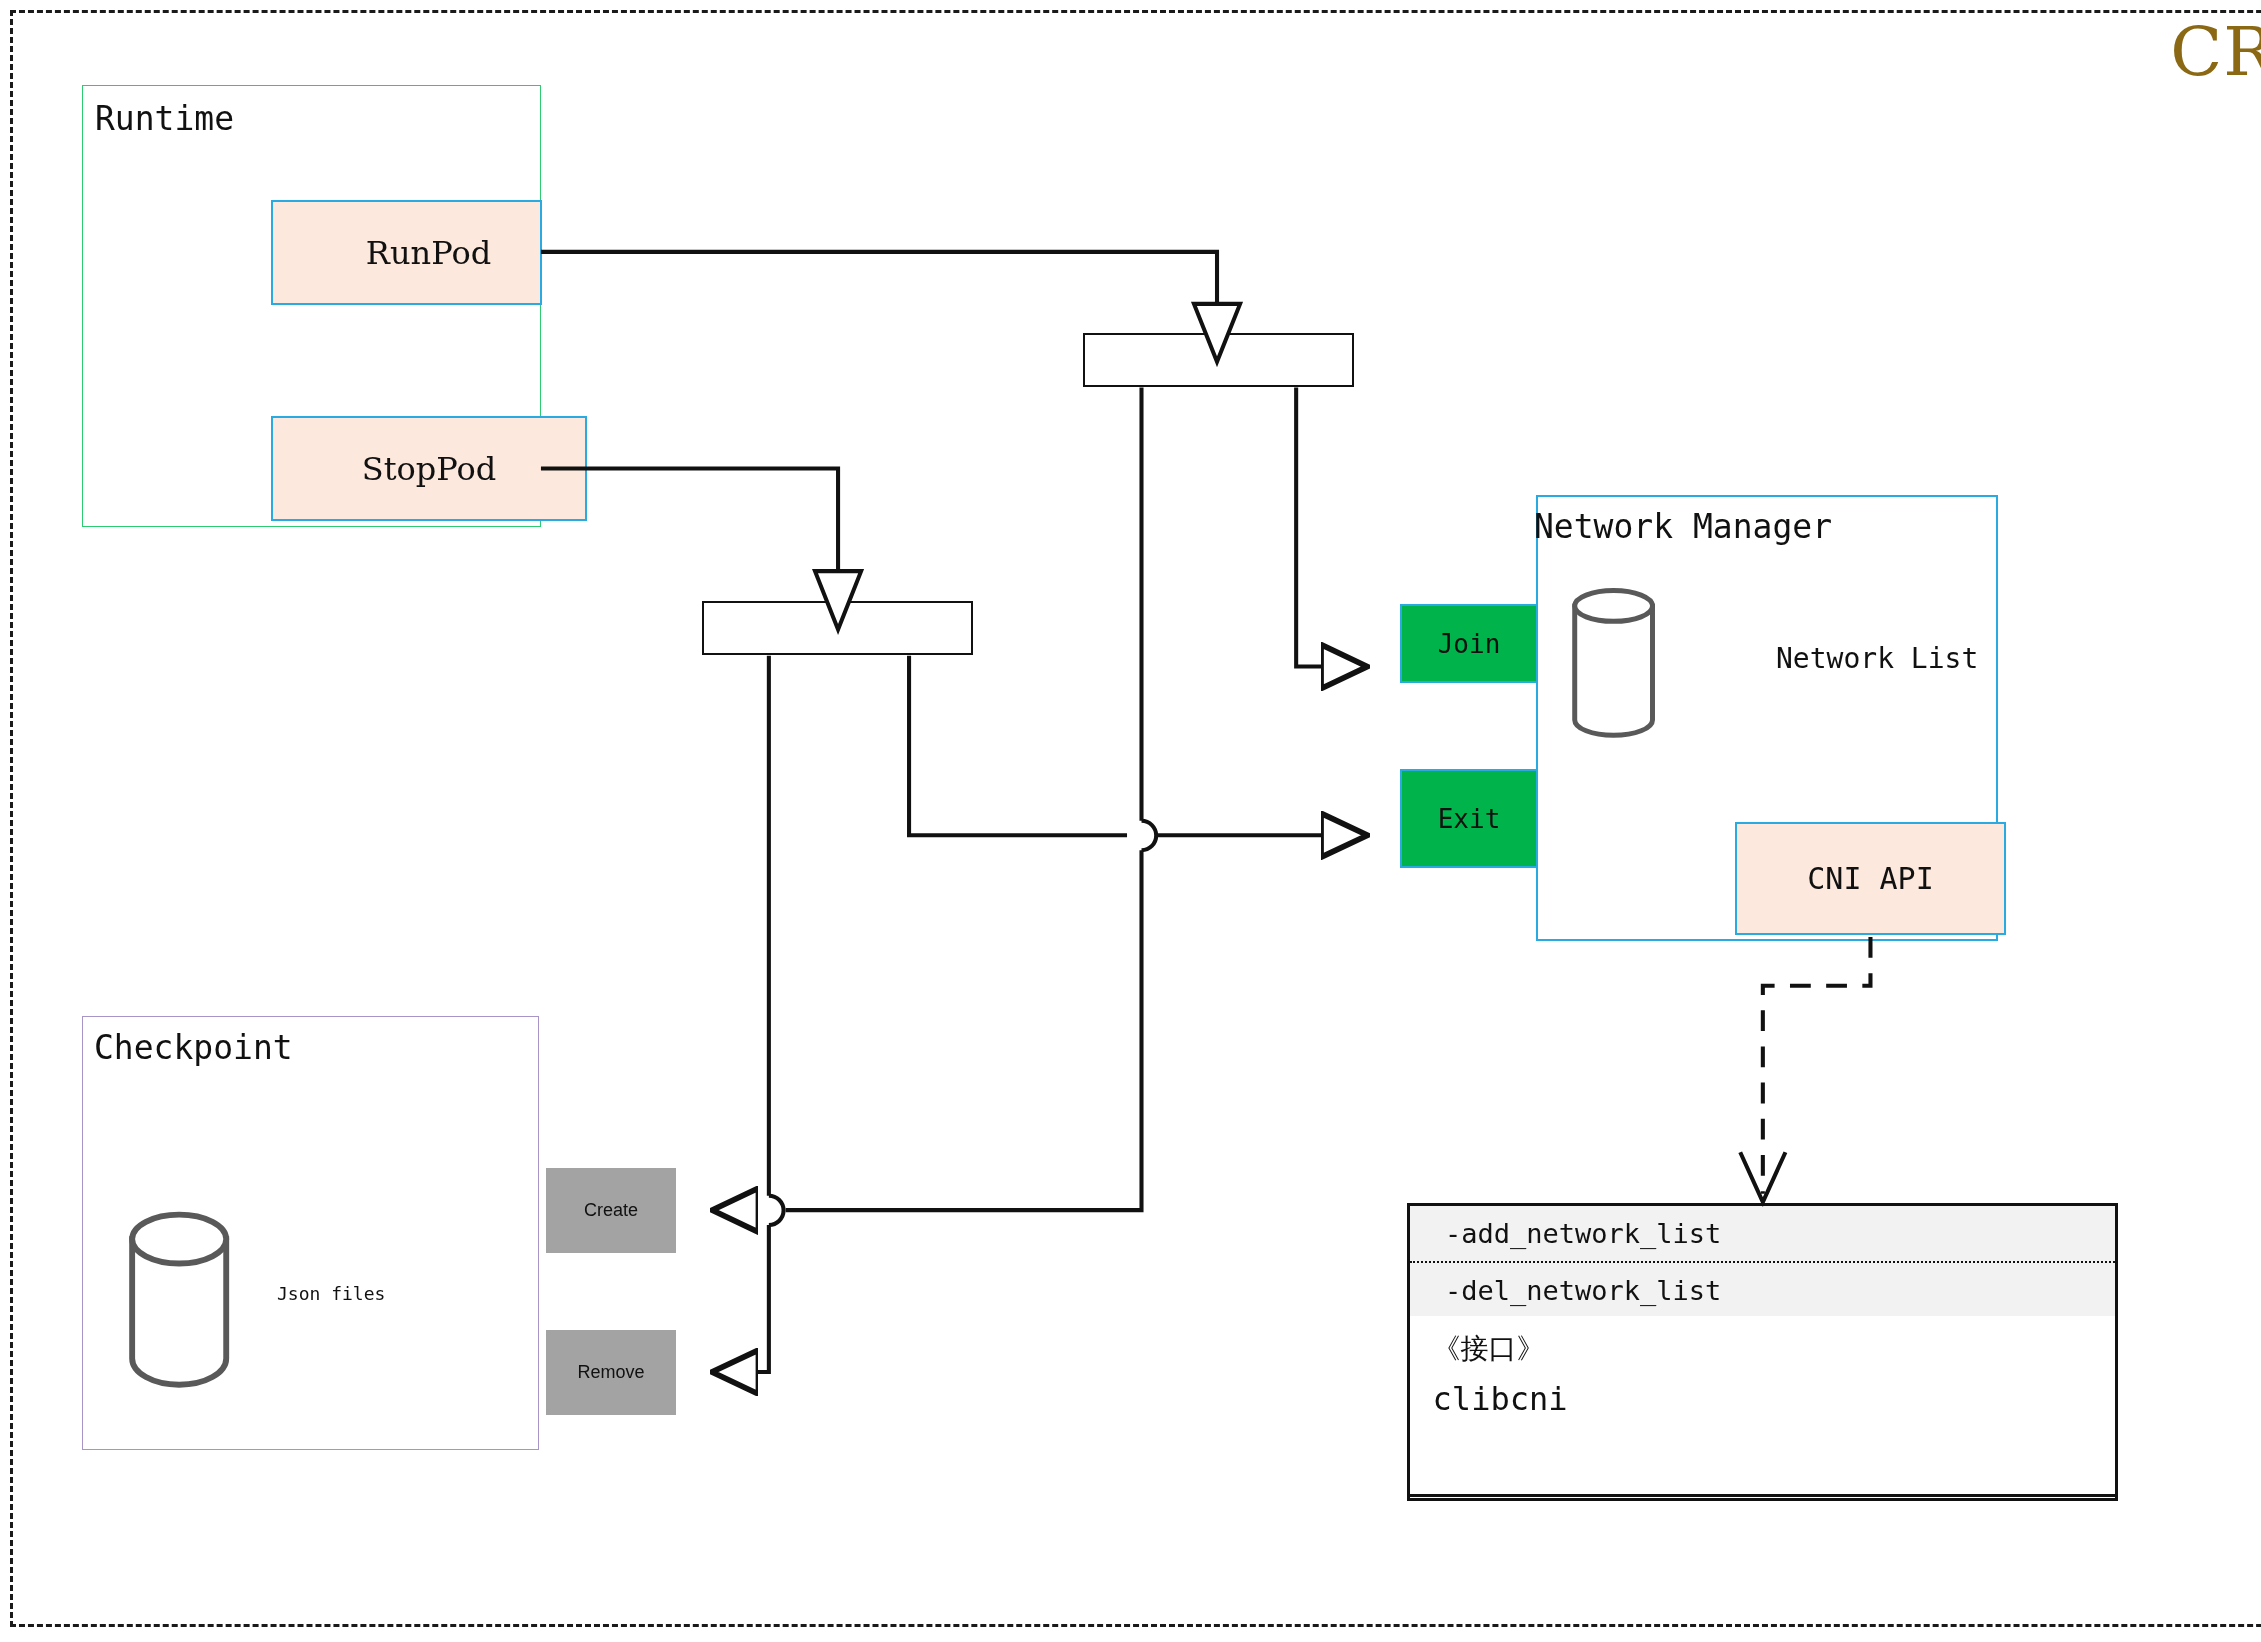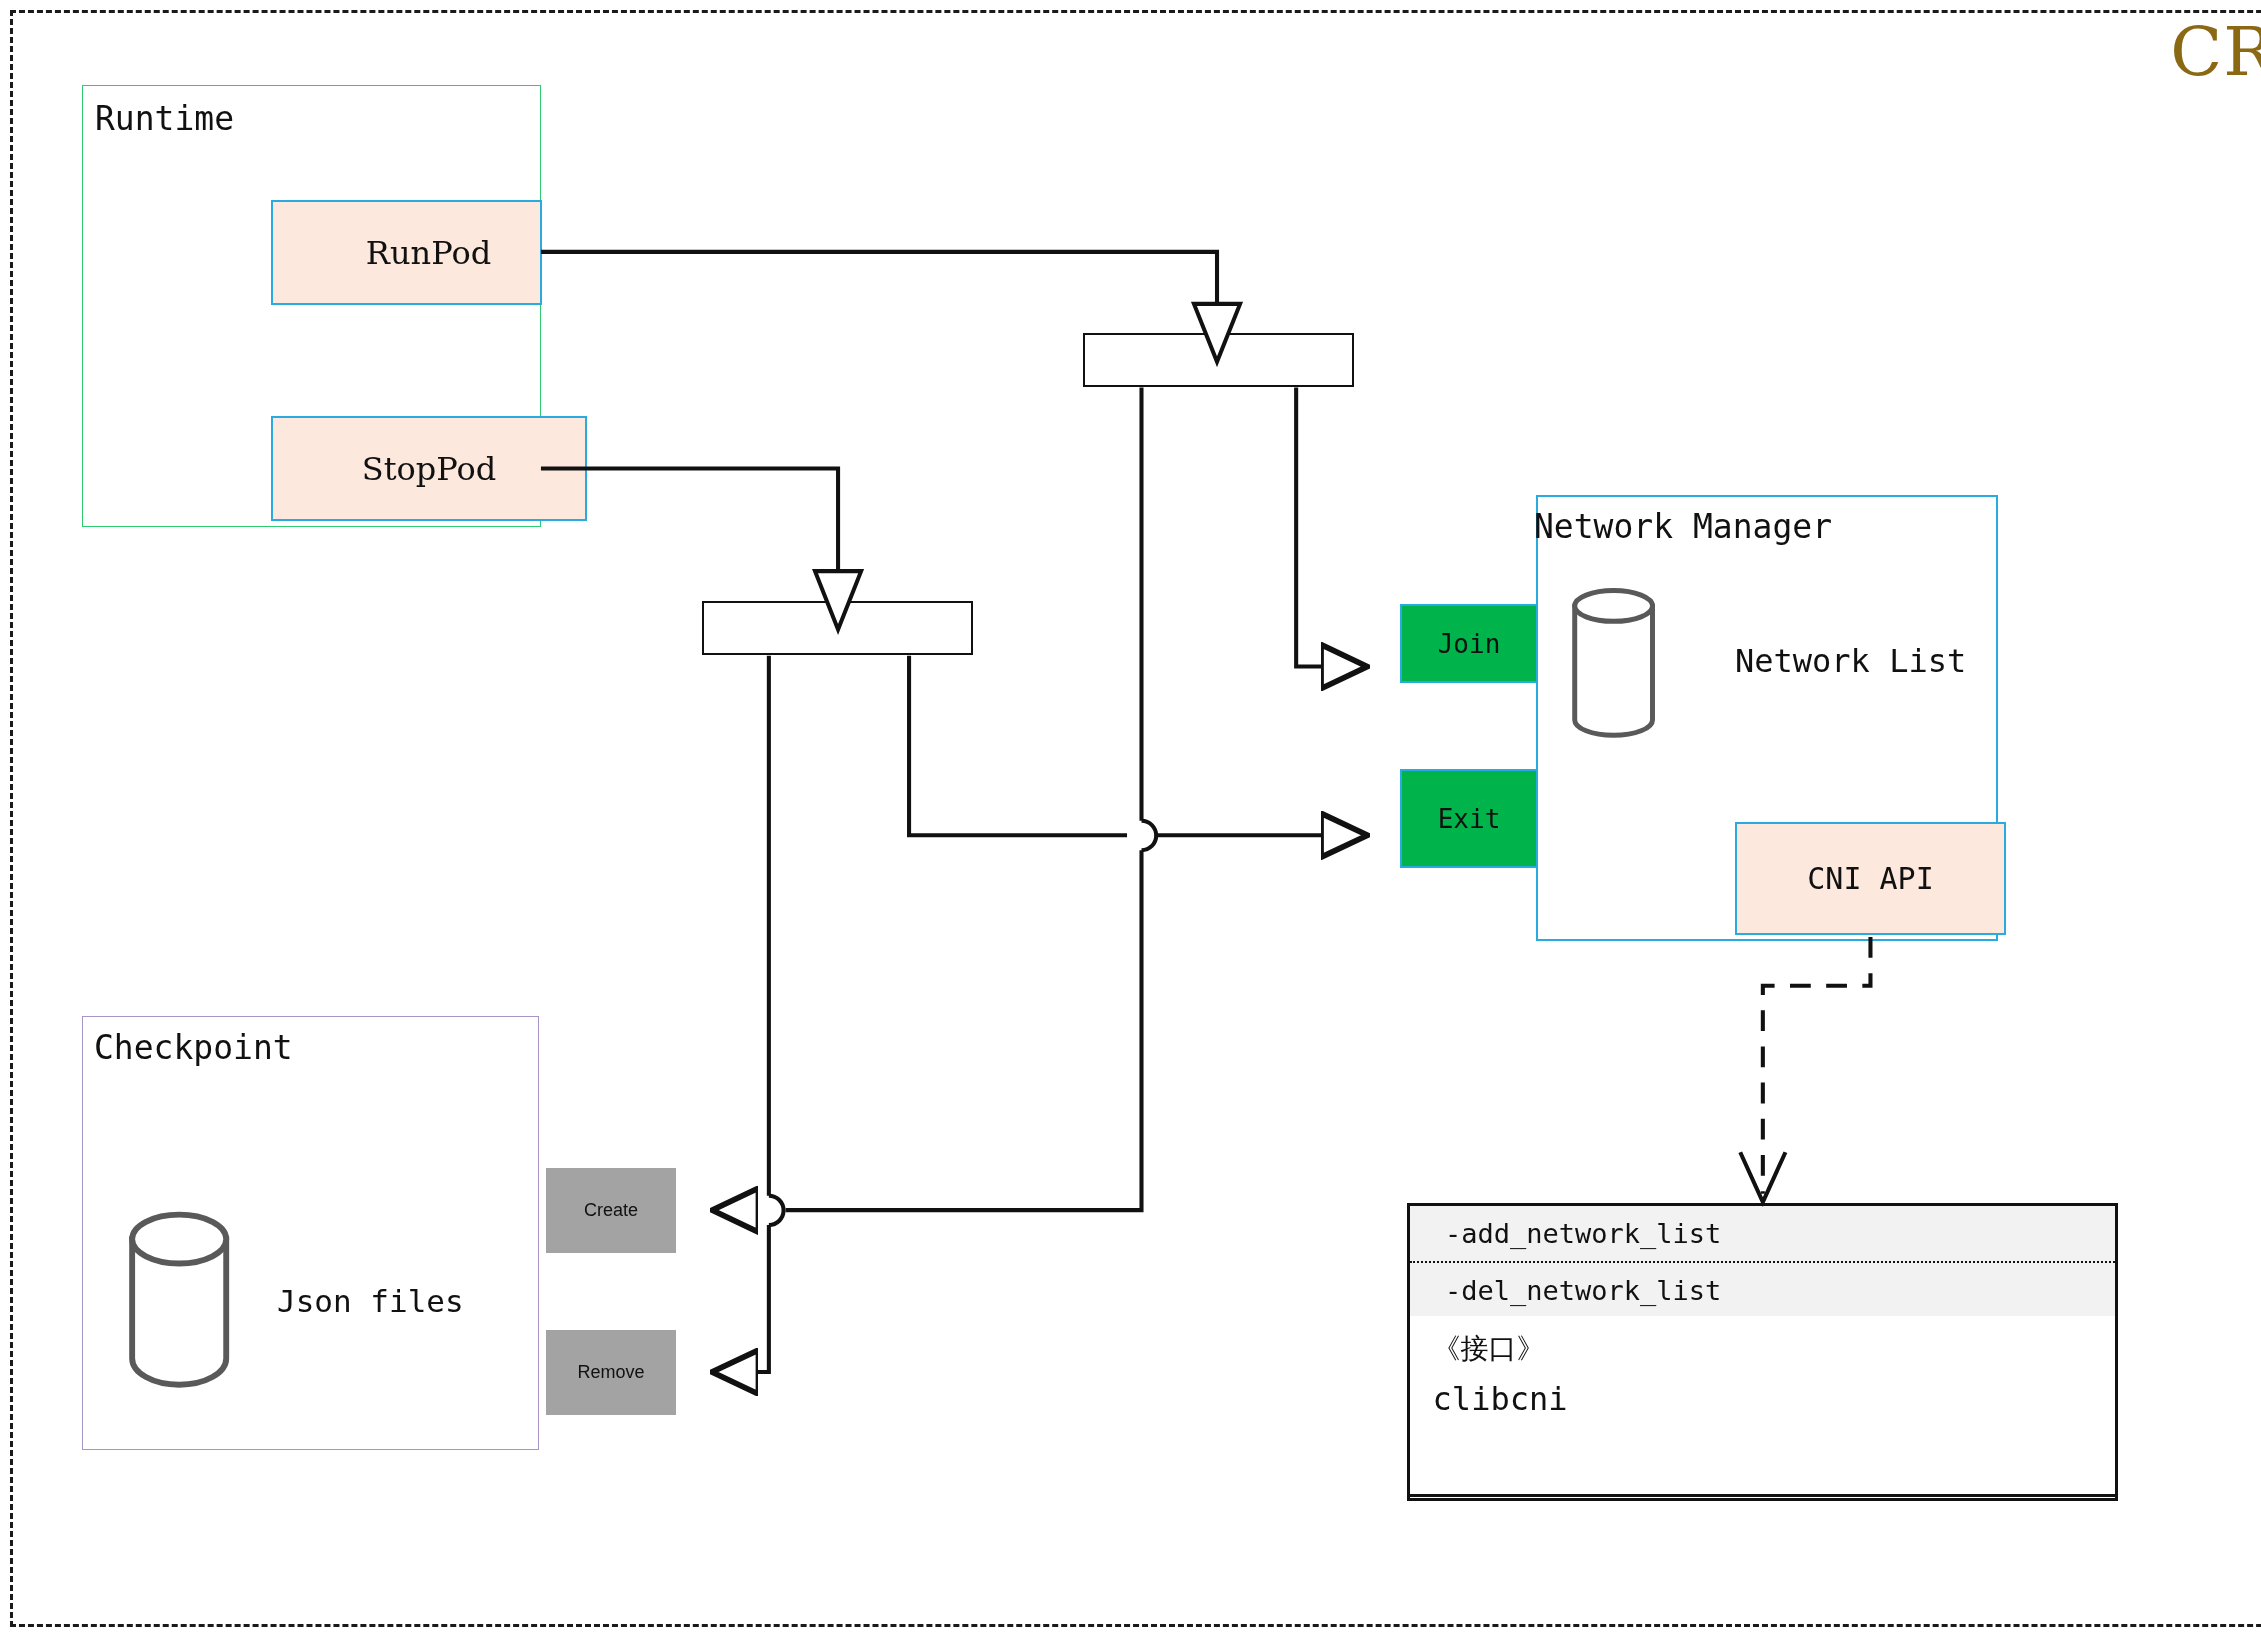--- a/index.html
+++ b/index.html
@@ -193,25 +193,25 @@
     white-space: nowrap;
   }
   .method-row.sep {
     border-top: 2.7px dotted #111111;
   }
 
   
   .cyl-label {
     position: absolute;
     font-family: "DejaVu Sans Mono", "Liberation Mono", monospace;
-    font-size: 31px;
-    color: #111111;
-    white-space: nowrap;
-  }
-  #netlist-label { left: 1735px; top: 642px; font-size: 32px; }
+    font-size: 18px;
+    color: #111111;
+    white-space: nowrap;
+  }
+  #netlist-label { left: 1776px; top: 642px; font-size: 28px; }
   #jsonfiles-label { left: 277px; top: 1283px; }
 
   svg.overlay {
     position: absolute;
     left: 0; top: 0;
     width: 2335px;
     height: 1642px;
     pointer-events: none;
   }
 </style>

